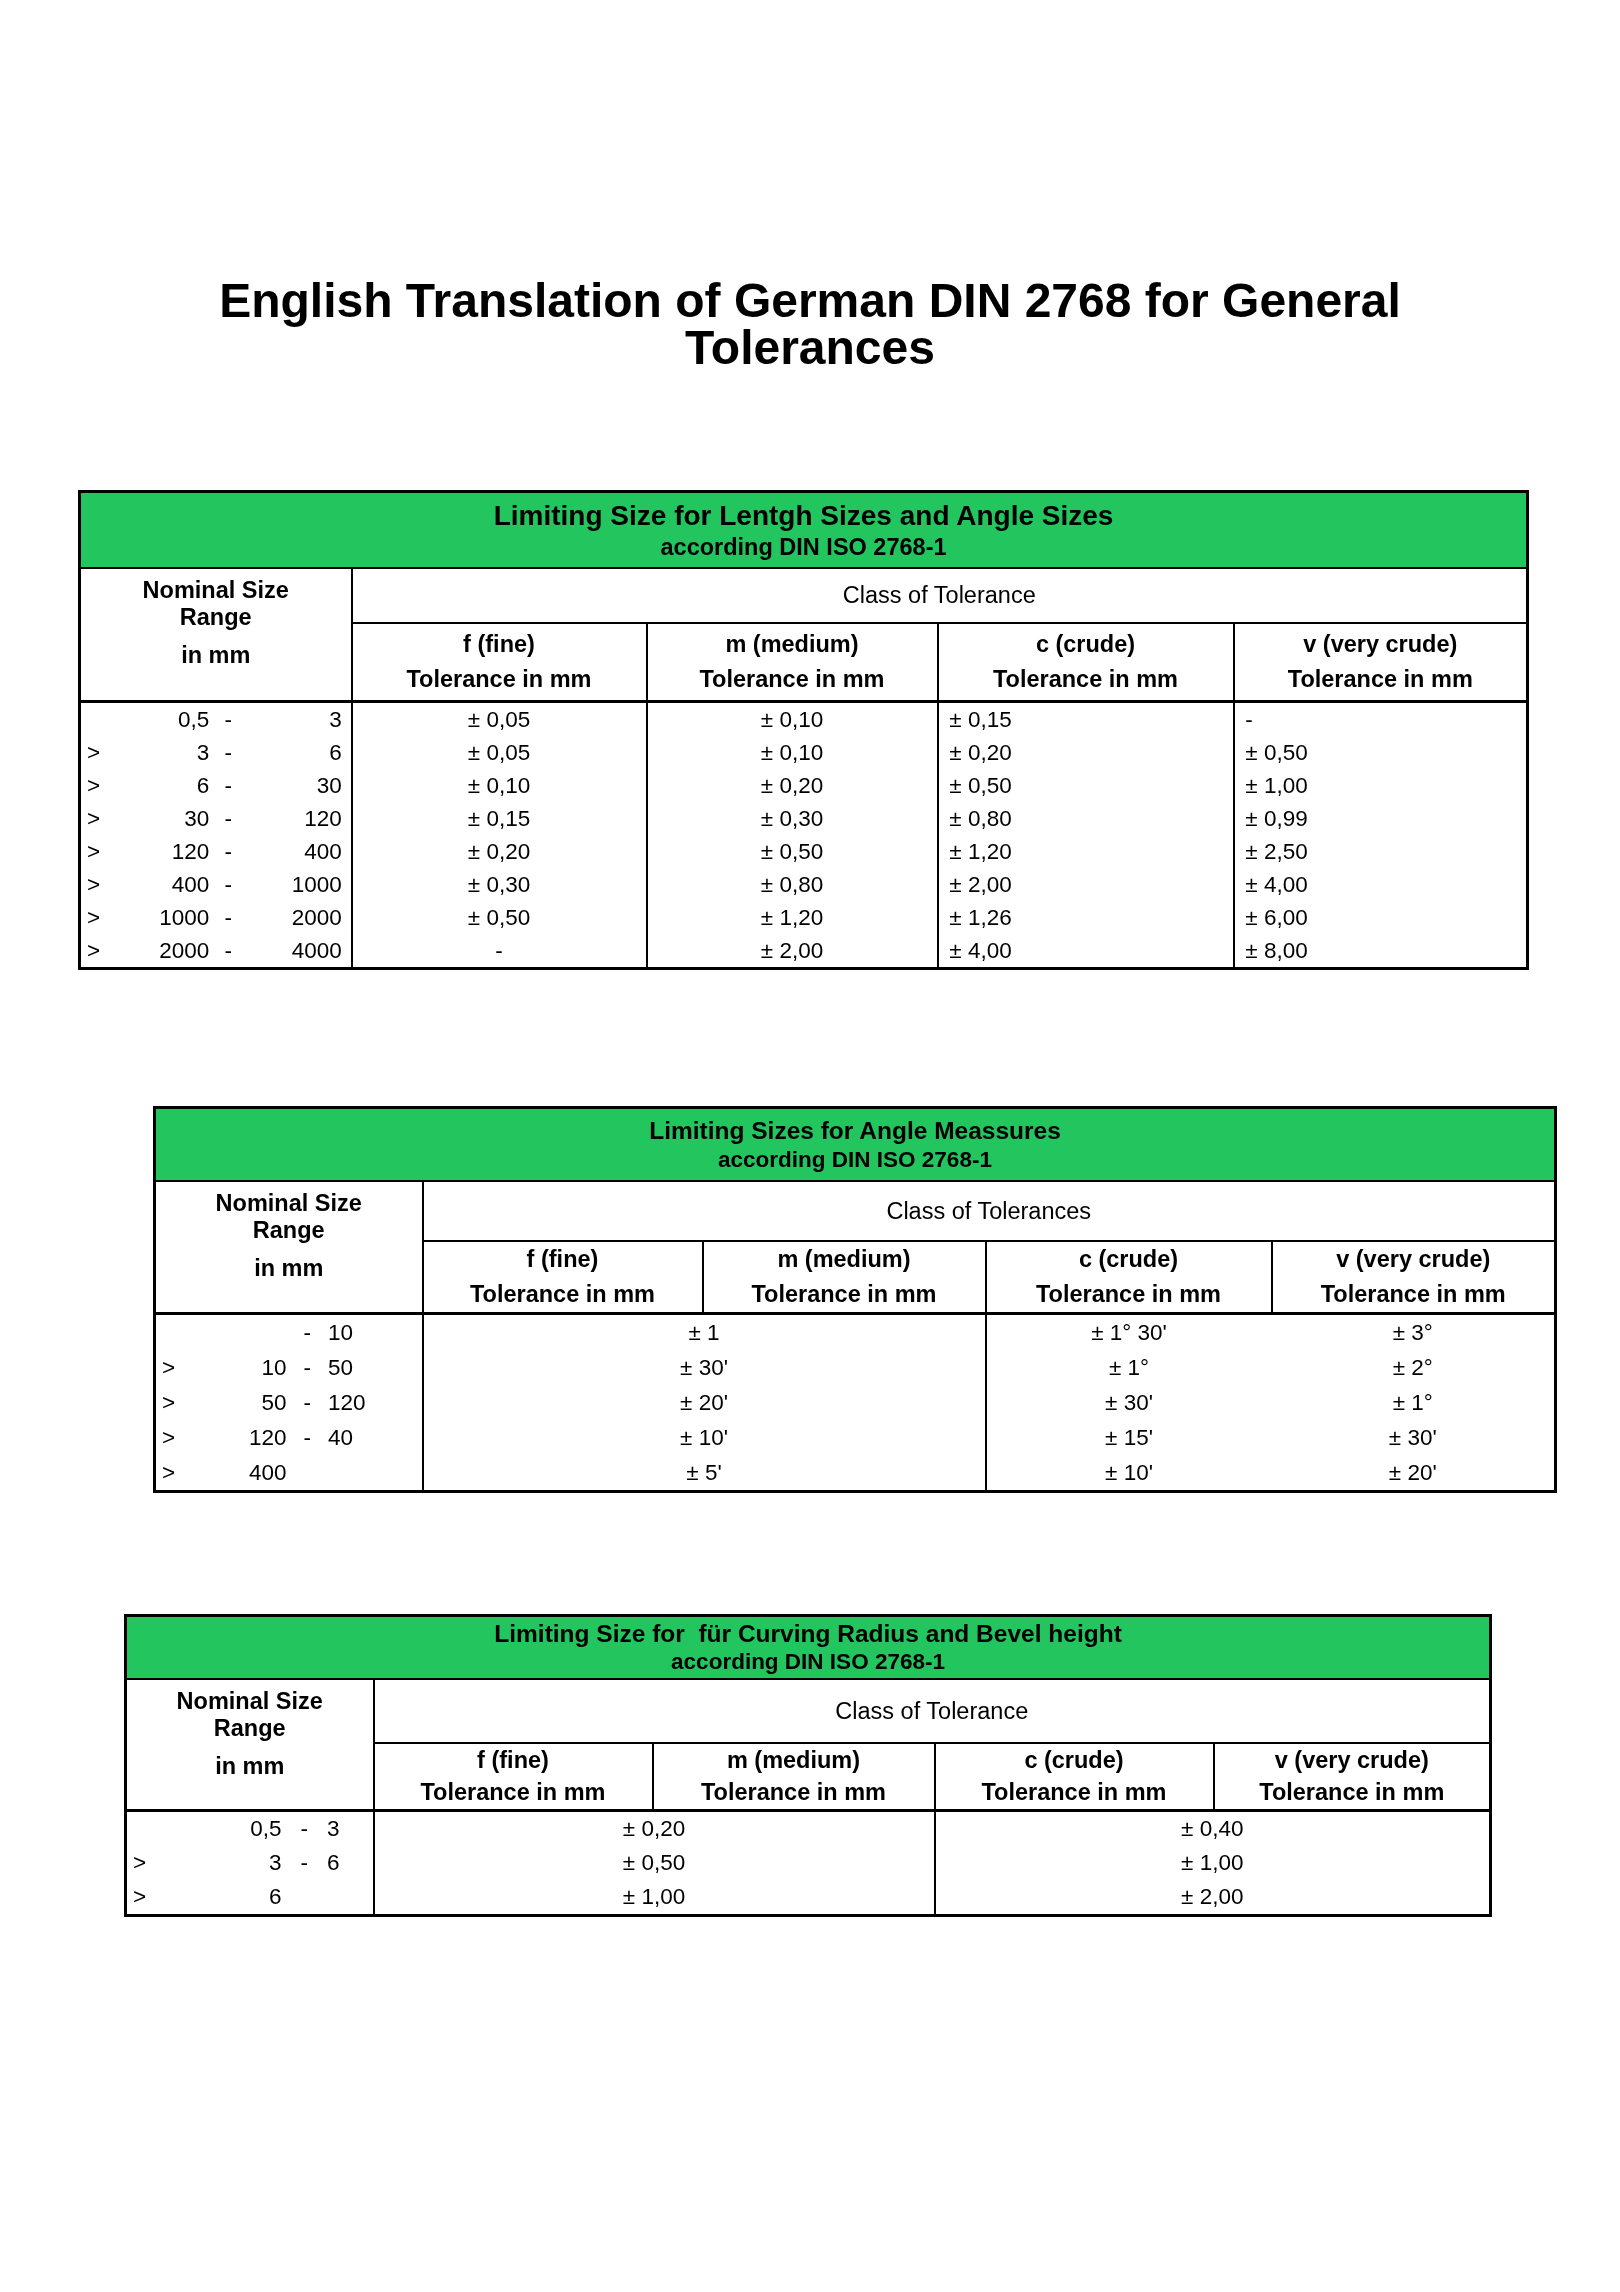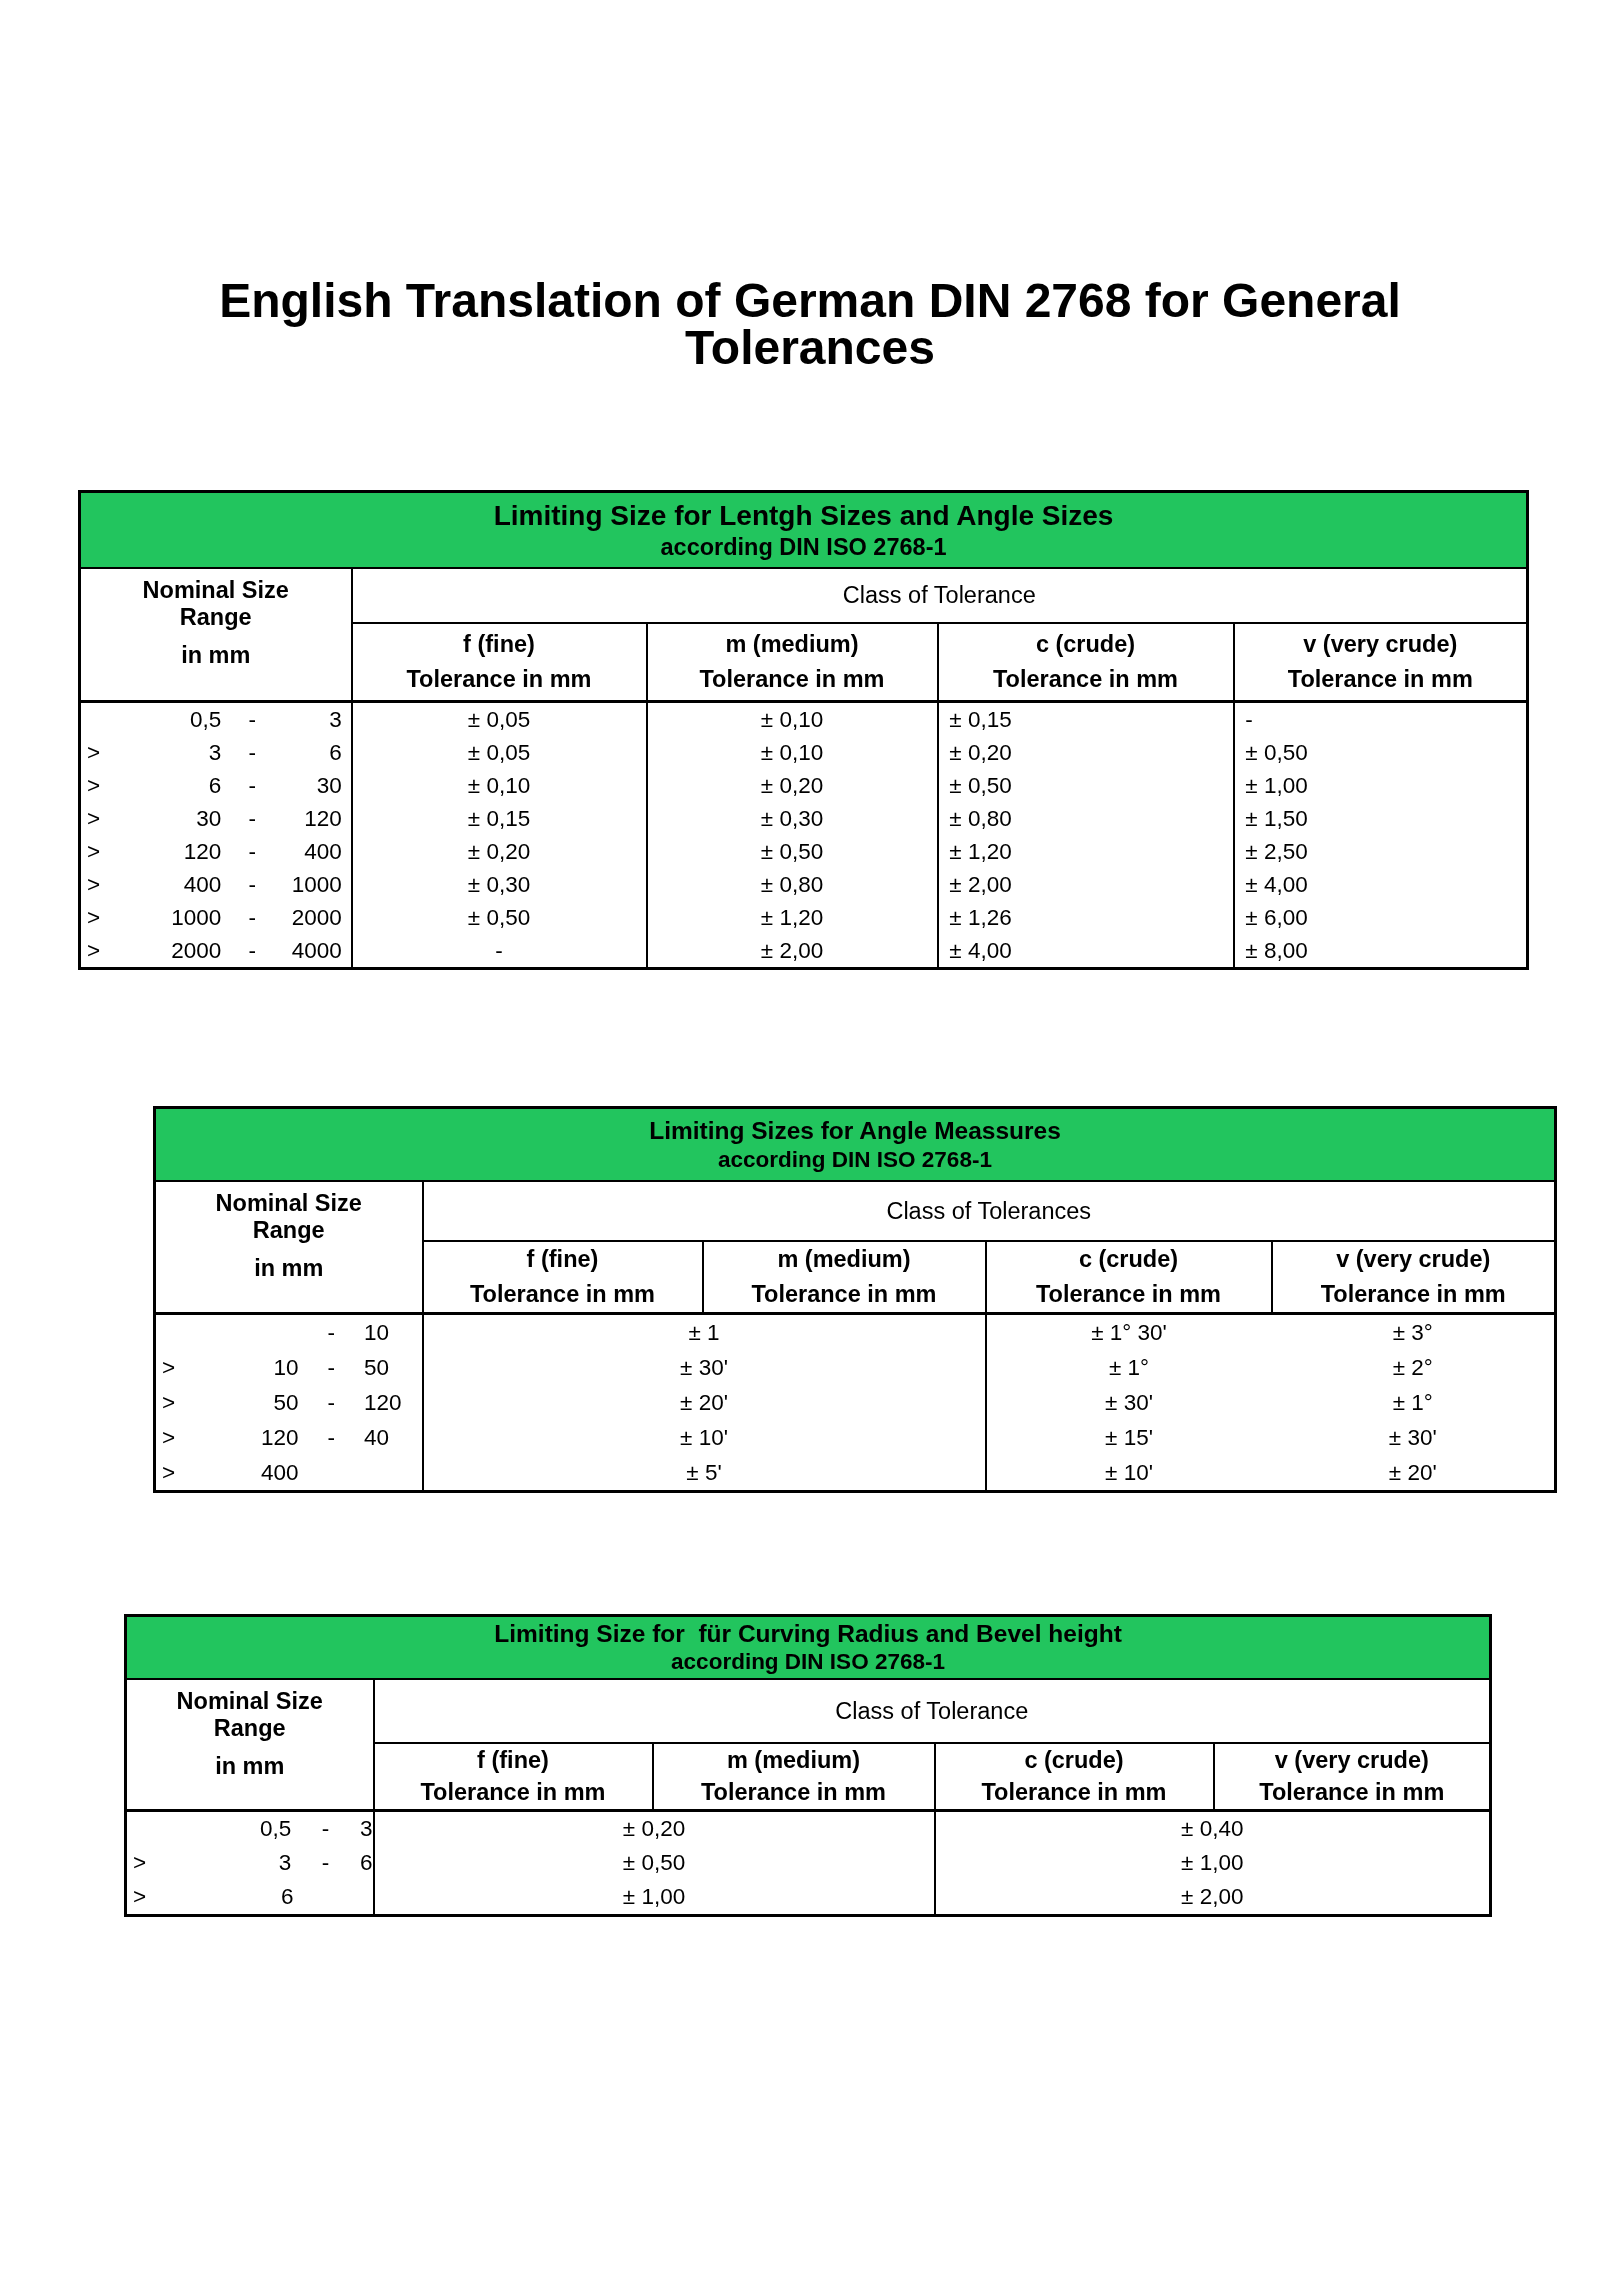--- a/index.html
+++ b/index.html
@@ -38,21 +38,21 @@
     text-align:center;vertical-align:middle;font-weight:bold;font-size:23.5px;
   }
   .sub-cell:last-child{border-right:none;}
   .sub-l2{margin-top:7.8px;}
   .body-row td{font-size:22.5px;vertical-align:middle;}
   .nom-cell{border-right:2.9px solid #000;}
   .b-r3{border-right:2.9px solid #000;}
   .val-c{text-align:center;}
   .val-l{text-align:left;padding-left:10.8px !important;}
   .nom{display:flex;align-items:center;width:100%;box-sizing:border-box;
-       padding-left:5.9px;padding-right:8.8px;gap:12px;}
+       padding-left:5.9px;padding-right:8.8px;}
   .nom span{display:block;}
   
   .t1{left:78px;top:490px;width:1449px;}
   .t1 .band-cell{height:74px;}
   .t1 .band-l1{font-size:28px;}
   .t1 .band-l2{font-size:23.5px;margin-top:2px;}
   .t1 .class-head{height:53px;}
   .t1 .sub-row td{height:76px;}
   .t1 .body-row td{height:33px;}
   .t1 .gt{width:10%;text-align:left;}
@@ -185,21 +185,21 @@
           <div class="nom">
             <span class="gt">&gt;</span>
             <span class="low">30</span>
             <span class="dash">-</span>
             <span class="high">120</span>
           </div>
         </td>
         <td class="val-c b-r3">± 0,15</td>
         <td class="val-c b-r3">± 0,30</td>
         <td class="val-l b-r3">± 0,80</td>
-        <td class="val-l">± 1,50</td>
+        <td class="val-l">± 0,99</td>
       </tr>
       <tr class="body-row">
         <td class="nom-cell">
           <div class="nom">
             <span class="gt">&gt;</span>
             <span class="low">120</span>
             <span class="dash">-</span>
             <span class="high">400</span>
           </div>
         </td>

